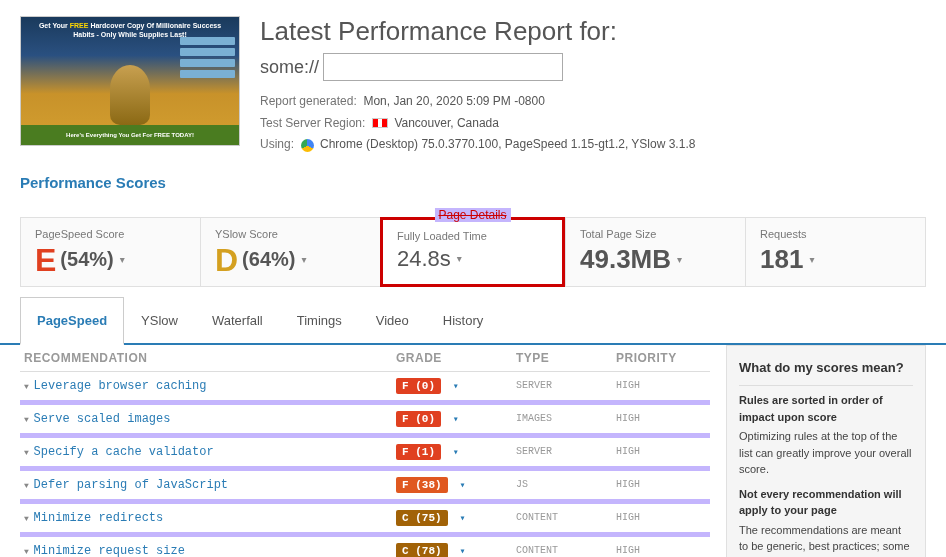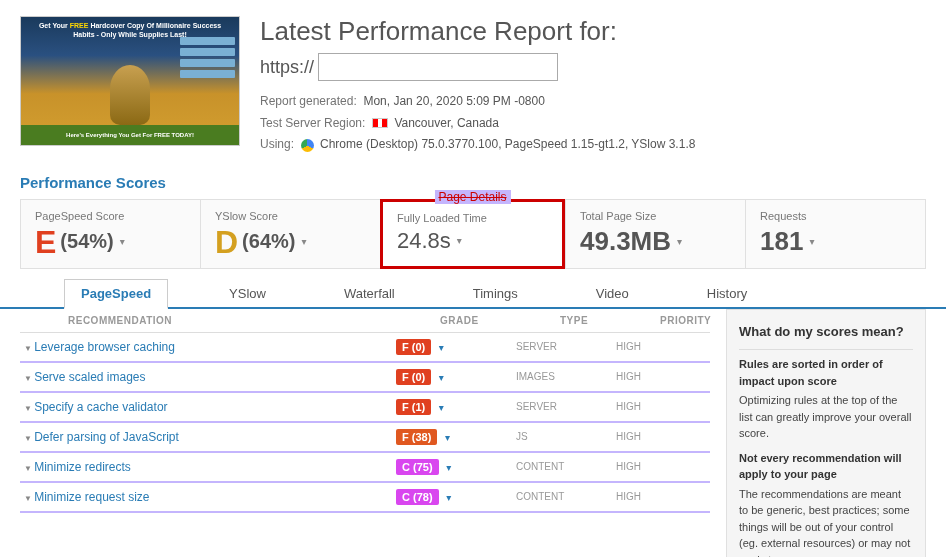--- a/index.html
+++ b/index.html
@@ -144,21 +144,21 @@
     }
 
     
     .scores-section {
       padding: 8px 20px 0 20px;
     }
     .scores-title {
       font-size: 15px;
       color: #2a7cb5;
       font-weight: 600;
-      margin-bottom: 8px;
+      margin-bottom: 26px;
     }
     .scores-row {
       display: flex;
       gap: 0;
       align-items: stretch;
     }
     .score-block {
       flex: 1;
       padding: 10px 14px;
       border: 1px solid #e0e0e0;
@@ -231,28 +231,27 @@
     
     .tabs-section {
       padding: 10px 20px 0 20px;
       border-bottom: 2px solid #2a7cb5;
     }
     .tabs-row {
       display: flex;
       gap: 0;
     }
     .tab {
-      padding: 6px 16px;
+      padding: 15px 16px;
       font-size: 13px;
       color: #555;
       cursor: pointer;
       border: 1px solid transparent;
       border-bottom: none;
       background: transparent;
-      margin-left: 44px;
     }
     .tab.active {
       background: #fff;
       color: #2a7cb5;
       border-color: #ccc;
       border-bottom: 2px solid #fff;
       margin-bottom: -2px;
       font-weight: 600;
     }
 
@@ -265,33 +264,33 @@
     .recommendations-table {
       flex: 1;
     }
     .table-header {
       display: grid;
       grid-template-columns: 1fr 120px 100px 90px;
       padding: 6px 4px;
       border-bottom: 1px solid #ddd;
     }
     .col-header {
-      font-size: 10px;
+      font-size: 12px;
       color: #999;
       text-transform: uppercase;
       font-weight: 600;
       letter-spacing: 0.5px;
-      margin-left: 44px;
     }
     .table-row {
       display: grid;
       grid-template-columns: 1fr 120px 100px 90px;
       padding: 6px 4px;
-      border-bottom: 2px solid #c4b5fd;
+      border-bottom: 5px solid #c4b5fd;
       align-items: center;
+      font-family: Liberation Mono, monospace;
     }
     .rec-name {
       font-size: 12px;
       color: #2a7cb5;
       cursor: pointer;
     }
     .rec-name::before {
       content: '▼ ';
       font-size: 8px;
       color: #888;
@@ -299,21 +298,21 @@
     .grade-badge {
       display: inline-block;
       padding: 2px 6px;
       font-size: 11px;
       font-weight: bold;
       color: #fff;
       border-radius: 2px;
     }
     .grade-f { background: #e04020; }
     .grade-f-orange { background: #e05820; }
-    .grade-c { background: #d946ef; }
+    .grade-c { background: #a16207; }
     .type-text {
       font-size: 10px;
       color: #999;
       text-transform: uppercase;
     }
     .priority-text {
       font-size: 10px;
       color: #999;
       text-transform: uppercase;
     }
@@ -375,21 +374,21 @@
       <div class="thumbnail-figure"></div>
       <div class="thumbnail-bottom">
         <span class="thumbnail-bottom-text">Here's Everything You Get For FREE TODAY!</span>
       </div>
     </div>
   </div>
 
   <div class="report-header">
     <div class="report-title">Latest Performance Report for:</div>
     <div class="url-bar">
-      <span class="url-prefix">https://</span>
+      <span class="url-prefix">some://</span>
       <input class="url-input" type="text" value="" style="">
     </div>
     <div class="report-meta">
       <div>
         <span class="label">Report generated:</span>
         &nbsp;<span>Mon, Jan 20, 2020 5:09 PM -0800</span>
       </div>
       <div>
         <span class="label">Test Server Region:</span>
         &nbsp;<span class="flag"></span>

